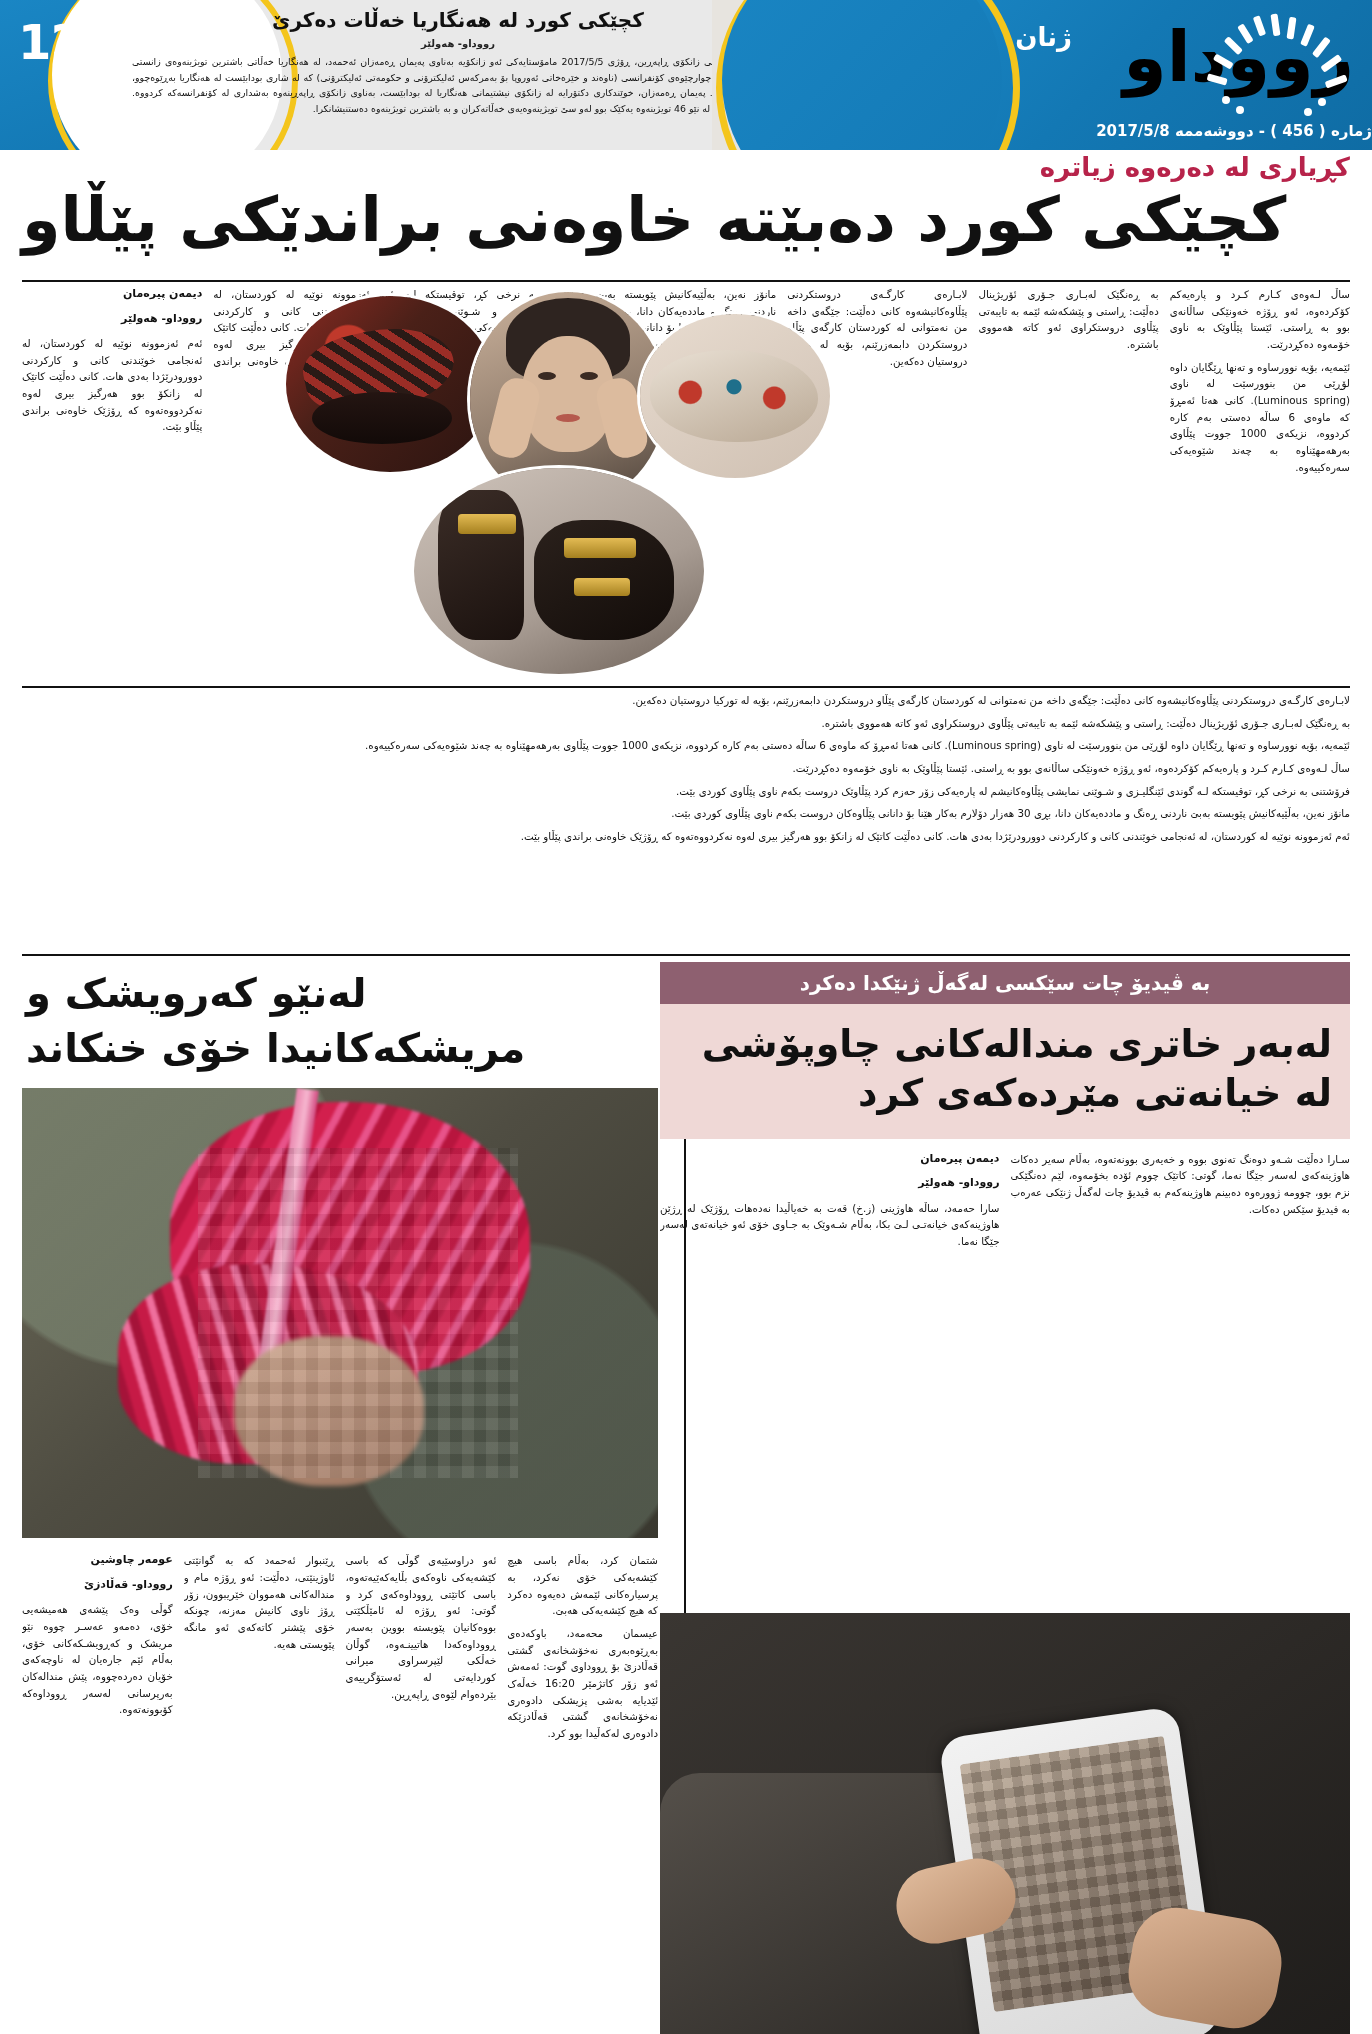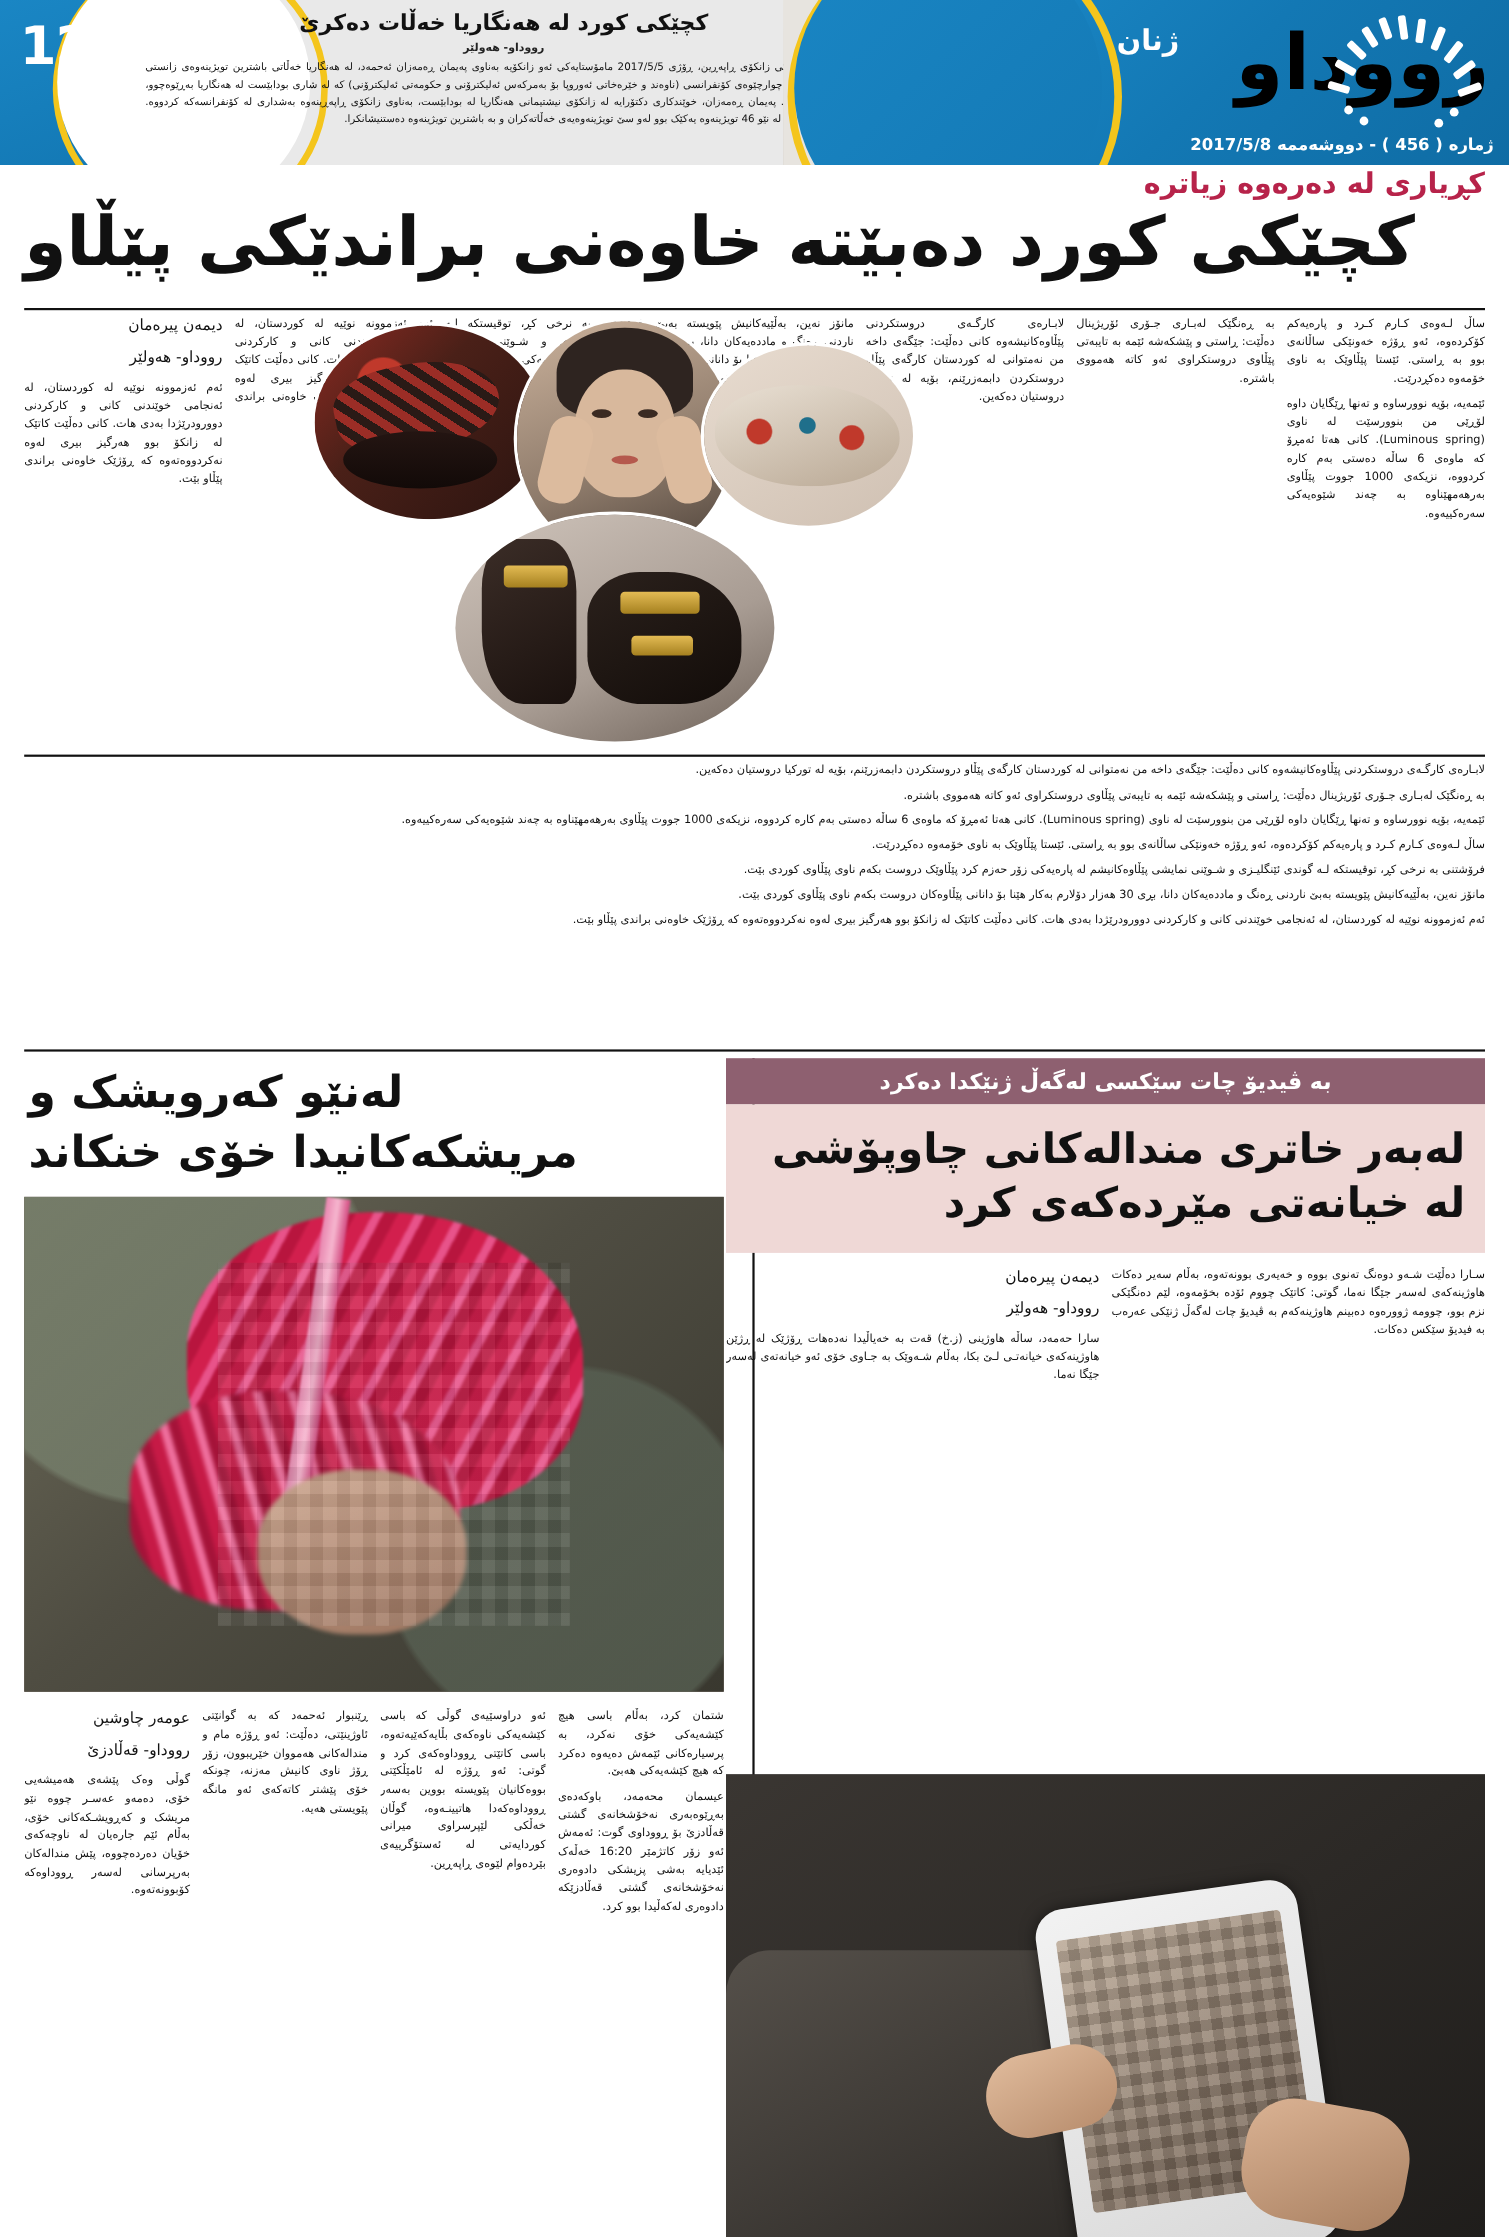--- a/index.html
+++ b/index.html
@@ -47,37 +47,37 @@
   .mast-photo .sky{position:absolute;inset:0;background:linear-gradient(180deg,#e8e6e2 0%,#dcd8d2 60%,#cfc9c0 100%);}
   .mast-photo .wall{position:absolute;left:0;top:0;width:48px;height:150px;background:#e7e4df;}
   .mast-photo .head{position:absolute;left:70px;top:14px;width:56px;height:62px;border-radius:50% 50% 46% 46%;background:#e6c9a9;}
   .mast-photo .hair{position:absolute;left:62px;top:6px;width:72px;height:62px;border-radius:50% 50% 36% 36%;background:#b99a63;}
   .mast-photo .face{position:absolute;left:76px;top:22px;width:44px;height:50px;border-radius:50%;background:#efd2b4;}
   .mast-photo .body{position:absolute;left:44px;top:66px;width:126px;height:84px;border-radius:26px 26px 0 0;background:#7e7a5c;}
   .mast-photo .paper{position:absolute;left:54px;top:84px;width:74px;height:62px;background:#e9e2cf;transform:rotate(-6deg);border:1px solid #cfc5ae;}
   .mast-photo .hand{position:absolute;left:46px;top:118px;width:26px;height:22px;border-radius:10px;background:#e8ccaa;}
 
   .datebar{position:absolute;right:0;bottom:4px;width:470px;height:30px;z-index:8;
-    display:flex;align-items:center;justify-content:flex-start;padding-right:14px;box-sizing:border-box;}
+    display:flex;align-items:center;justify-content:flex-start;box-sizing:border-box;}
   .datebar-text{font-size:15px;color:#ffffff;font-weight:bold;white-space:nowrap;}
 
   
   .kicker{position:absolute;right:22px;top:152px;font-size:26px;font-weight:bold;color:#b7234a;}
   .main-headline{position:absolute;right:22px;left:22px;top:182px;
      font-size:62px;font-weight:bold;color:#111;text-align:left;line-height:1.22;}
 
   .rule-top{position:absolute;left:22px;right:22px;top:280px;height:2px;background:#111;}
 
   
   .art1{position:absolute;left:22px;right:22px;top:286px;height:392px;}
   .art1 .cols{display:flex;flex-direction:row;gap:11px;height:392px;}
   .col{flex:1;font-size:10.3px;line-height:1.62;color:#111;text-align:justify;
      overflow:hidden;position:relative;}
   .col p{margin:0 0 6px 0;}
-  .byline{font-weight:normal;font-size:14px;margin-bottom:8px;line-height:1.5;}
+  .byline{font-weight:bold;font-size:11px;margin-bottom:8px;line-height:1.5;}
 
   
   .photo-cluster{position:absolute;left:272px;top:292px;width:560px;height:382px;z-index:5;pointer-events:none;}
   .ph{position:absolute;border-radius:50%;overflow:hidden;box-shadow:0 0 0 3px #fff;}
   .ph-shoes1{left:14px;top:4px;width:208px;height:176px;
     background:
       radial-gradient(circle at 30% 30%, #c0392b 0 12%, transparent 13%),
       linear-gradient(135deg,#8c2a22 0%,#4a2018 40%,#2b1410 100%);}
   .ph-shoes1 .chk{position:absolute;left:18px;top:34px;width:150px;height:80px;border-radius:40% 60% 50% 50%;
     background:repeating-linear-gradient(45deg,#9b2d26 0 8px,#2a1a16 8px 16px);transform:rotate(-12deg);}

